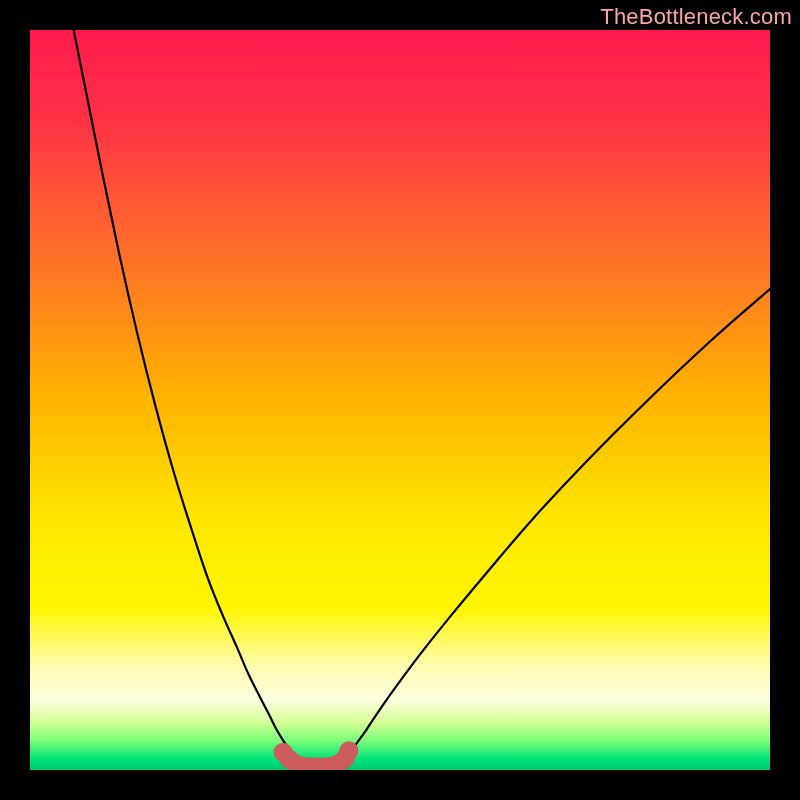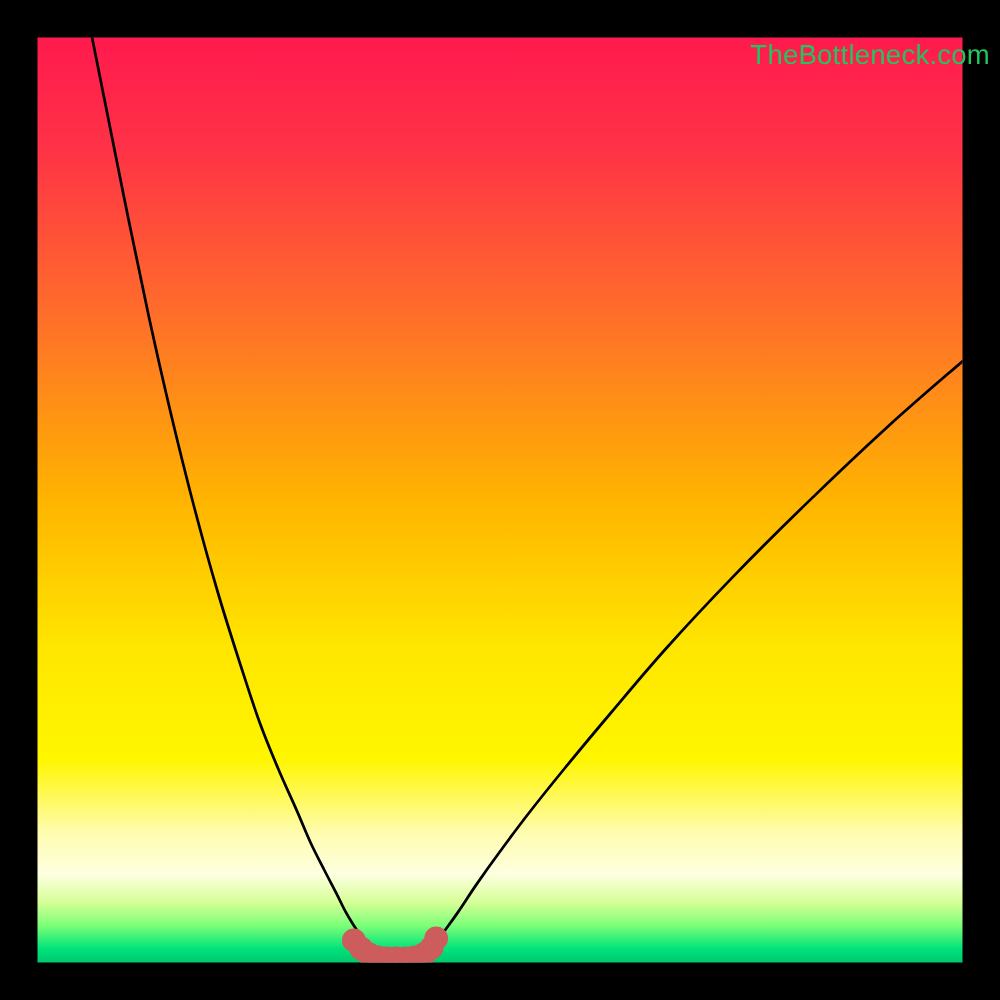--- a/index.html
+++ b/index.html
@@ -15,26 +15,25 @@
     position: absolute;
     top: 0; left: 0;
     width: 800px;
     height: 800px;
     background: #000;
   }
   .watermark {
     position: absolute;
     top: 4px;
     right: 8px;
-    color: #22c55e;
+    color: #fca5a5;
     font-size: 22px;
     font-weight: 500;
     letter-spacing: 0.2px;
     z-index: 50;
-    margin-top: 27px;
   }
   svg.plot {
     position: absolute;
     top: 0; left: 0;
     width: 800px;
     height: 800px;
     z-index: 10;
   }
 </style>
 </head>

